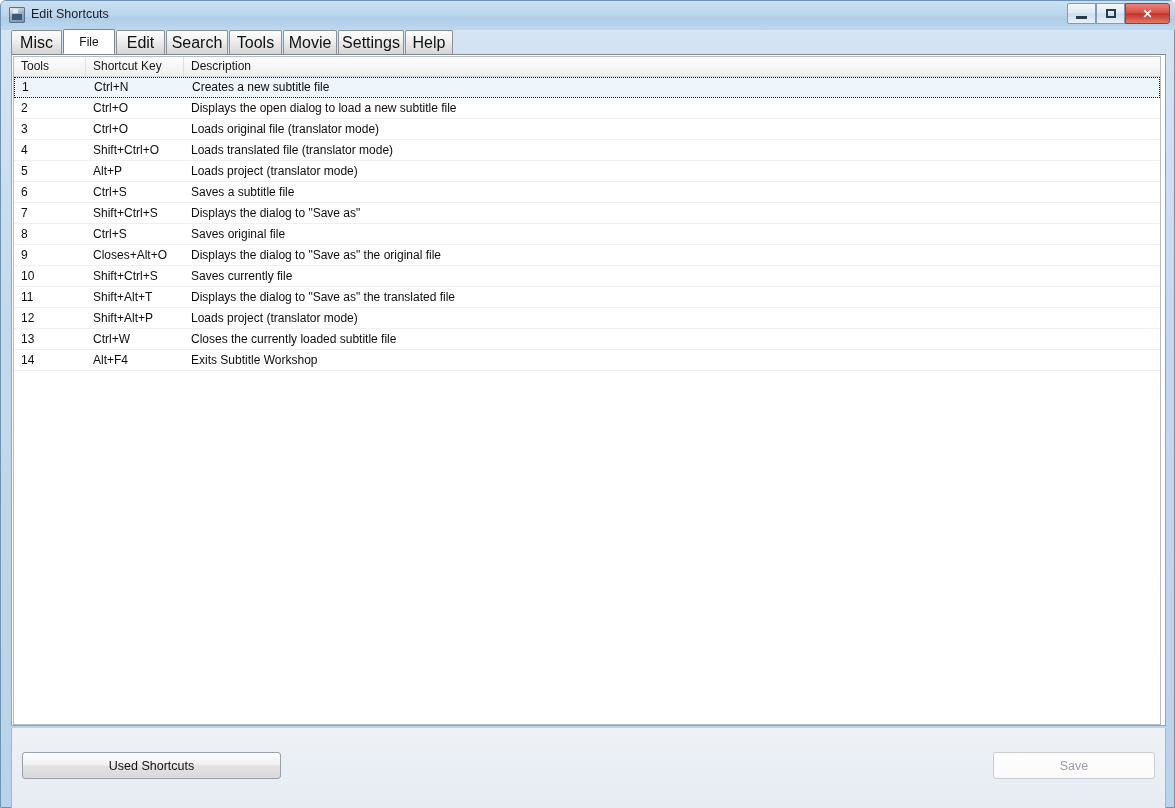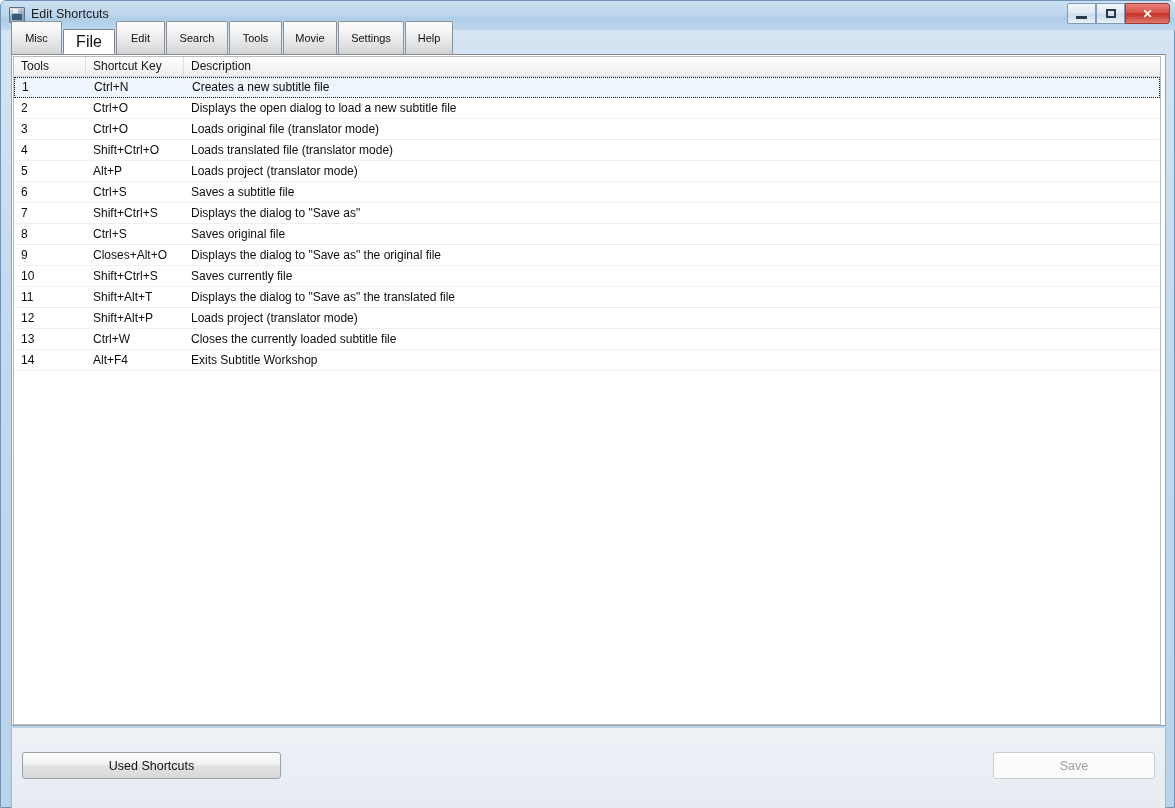--- a/index.html
+++ b/index.html
@@ -118,41 +118,41 @@
   }
   #tabstrip-base {
     position: absolute;
     left: 0; top: 22px;
     width: 1155px; height: 2px;
     background: #828790;
   }
   .tab {
     position: absolute;
     bottom: 2px;
-    height: 33px;
+    height: 24px;
     box-sizing: border-box;
     border: 1px solid #8b9199;
     border-bottom: none;
     border-radius: 2px 2px 0 0;
     background: linear-gradient(180deg, #fdfdfd 0%, #f0f0f0 40%, #e0e0e0 75%, #d3d3d3 100%);
     display: flex;
     align-items: center;
     justify-content: center;
-    font-size: 11px;
+    font-size: 16px;
     color: #111111;
     white-space: nowrap;
   }
   .tab.active {
     height: 25px;
     bottom: 2px;
     background: #ffffff;
     border: 1px solid #7e848c;
     border-bottom: 1px solid #ffffff;
     z-index: 5;
-    font-size: 16px;
+    font-size: 12px;
   }
 
   
   #content-panel {
     position: absolute;
     left: 10px; top: 53px;
     width: 1155px;
     height: 672px;
     box-sizing: border-box;
     background: #ffffff;

